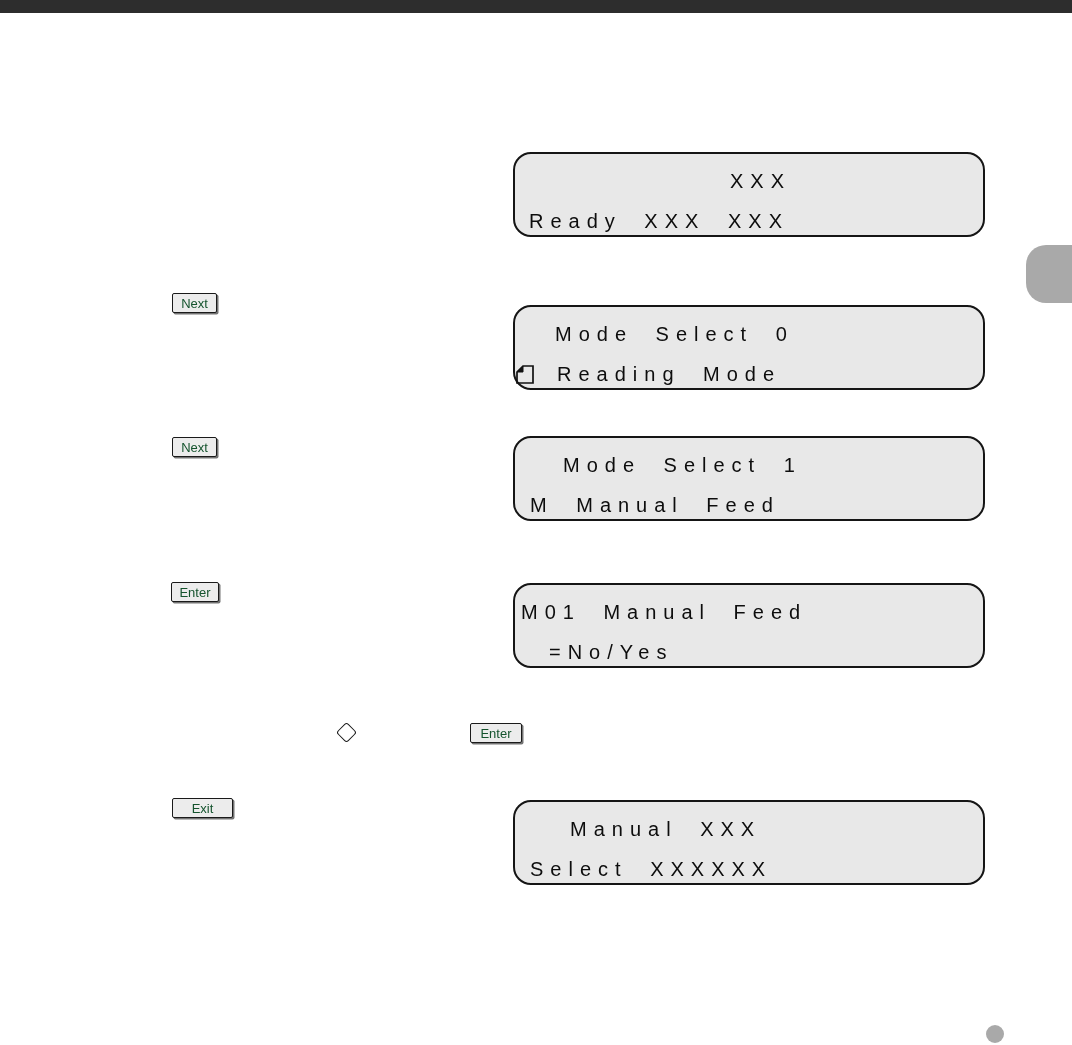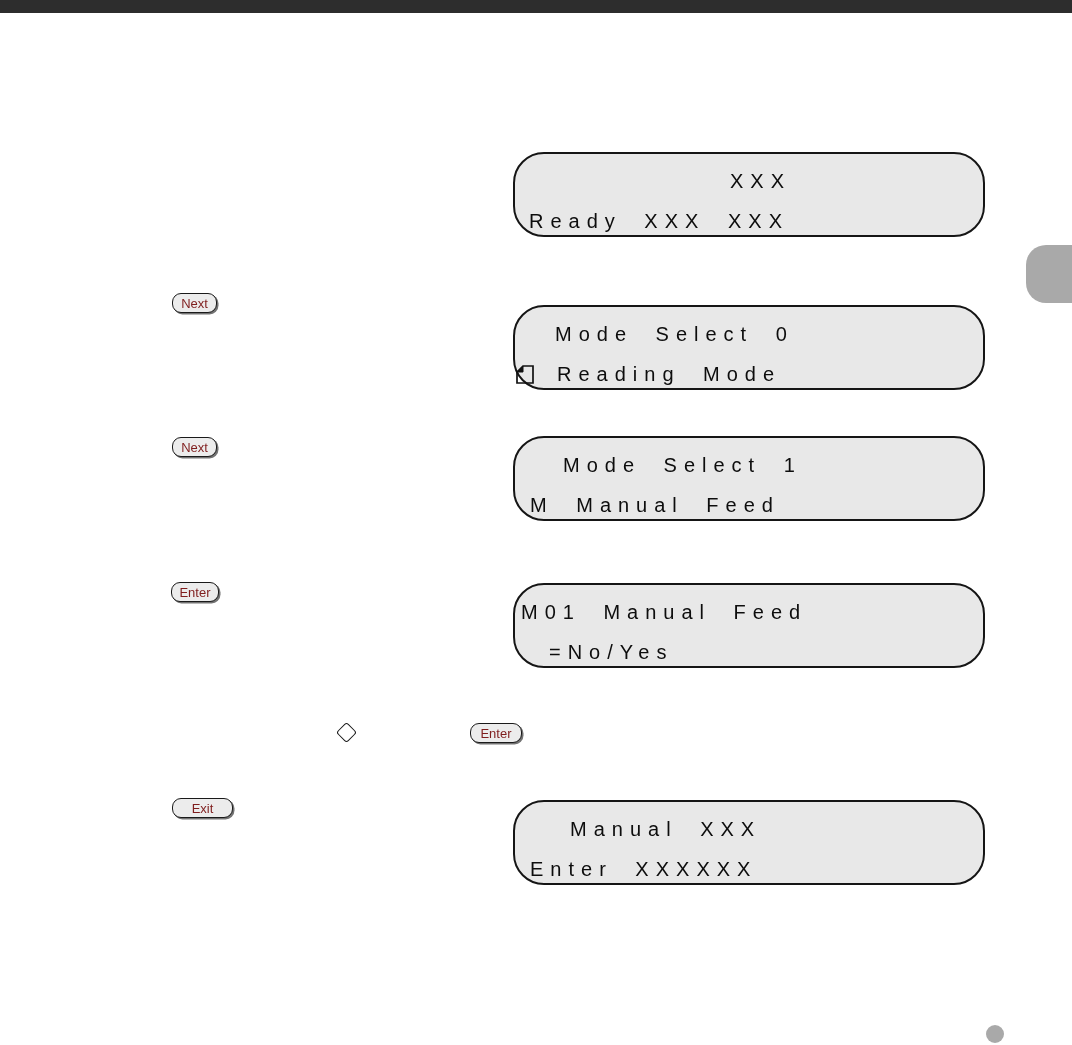--- a/index.html
+++ b/index.html
@@ -30,21 +30,21 @@
   .page-dot{
     position:absolute;left:986px;top:1025px;width:18px;height:18px;
     border-radius:50%;
     background:var(--tab-gray);
   }
   
   .lcd{
     position:absolute;left:513px;width:472px;height:85px;
     background:var(--lcd-fill);
     border:2px solid #151515;
-    border-radius:31px;
+    border-radius:18px;
     padding-top:15px;
   }
   .lcd-line{
     font-size:20px;
     letter-spacing:7px;
     word-spacing:10px;
     line-height:24px;
     white-space:nowrap;
     color:#0d0d0d;
     font-weight:500;
@@ -68,28 +68,28 @@
   #lcd3{top:436px;}
   #lcd4{top:583px;}
   #lcd5{top:800px;}
   
   .keycap{
     position:absolute;
     height:20px;
     display:flex;align-items:center;justify-content:center;
     background:#ececec;
     border:1.6px solid #1a1a1a;
-    border-radius:9px;
+    border-radius:2px;
     box-shadow:1.5px 1.5px 0 rgba(0,0,0,.55);
     font-size:13px;
     font-weight:500;
     letter-spacing:0;
     padding:0 6px;
     cursor:default;
-    color:#7f1d1d;
+    color:#14532d;
     white-space:nowrap;
   }
   #btn-next-1{left:172px;top:293px;width:45px;}
   #btn-next-2{left:172px;top:437px;width:45px;}
   #btn-enter-1{left:171px;top:582px;width:48px;}
   #btn-enter-2{left:470px;top:723px;width:52px;}
   #btn-exit{left:172px;top:798px;width:61px;}
   .diamond{
     position:absolute;left:339px;top:725px;
     width:15px;height:15px;
@@ -135,17 +135,17 @@
     <div class="lcd-line l1">M01 Manual Feed</div>
     <div class="lcd-line second l2">=No/Yes</div>
   </div>
 
   <div class="diamond"></div>
   <div class="keycap" id="btn-enter-2">Enter</div>
 
   <div class="keycap" id="btn-exit">Exit</div>
   <div class="lcd" id="lcd5">
     <div class="lcd-line l1">Manual XXX</div>
-    <div class="lcd-line second l2">Enter XXXXXX</div>
+    <div class="lcd-line second l2">Select XXXXXX</div>
   </div>
 
   <div class="page-dot"></div>
 </div>
 
 </body></html>

